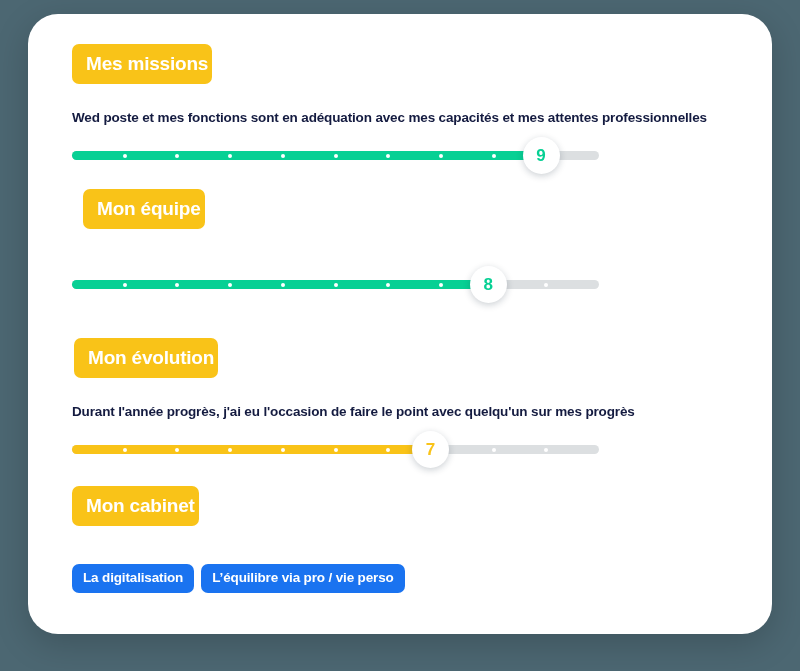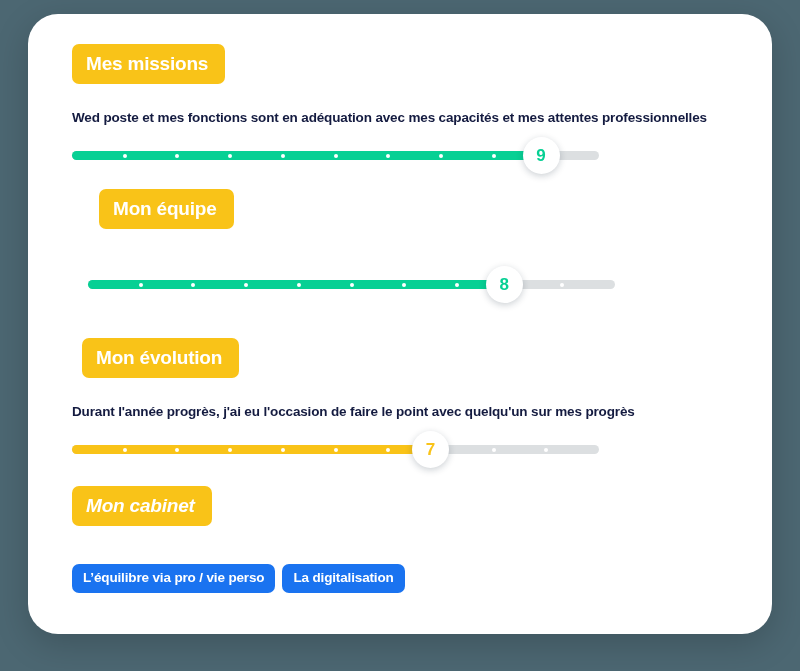--- a/index.html
+++ b/index.html
@@ -49,21 +49,21 @@
   }
 
   .badge {
     display: inline-block;
     background: #f9c318;
     color: #ffffff;
     font-size: 19px;
     font-weight: bold;
     letter-spacing: -0.2px;
     line-height: 1;
-    padding: 10px 17px 11px 14px;
+    padding: 10px 4px 11px 14px;
     border-radius: 7px;
     white-space: nowrap;
   }
 
   .question {
     color: #141b40;
     font-size: 13.5px;
     font-weight: bold;
     letter-spacing: -0.15px;
     line-height: 1.2;
@@ -138,28 +138,28 @@
     letter-spacing: -0.15px;
     line-height: 1;
     padding: 7px 11px 8px 11px;
     border-radius: 7px;
     white-space: nowrap;
     cursor: pointer;
   }
 
   
   #sec0 { position: absolute; left: 44px; top: 30px; }
-  #sec1 { position: absolute; left: 44px; top: 175px; margin-left: 16px; }
+  #sec1 { position: absolute; left: 44px; top: 175px; }
   #sec2 { position: absolute; left: 44px; top: 324px; }
   #sec3 { position: absolute; left: 44px; top: 472px; }
 
   .indent-0 { margin-left: 0px; }
   .indent-1 { margin-left: 11px; }
-  .indent-2 { margin-left: 10px; }
-  .indent-3 { margin-left: 0px; font-style: italic; }
+  .indent-2 { margin-left: 2px; }
+  .indent-3 { margin-left: 0px; }
 
   .gap-q { height: 26px; }
   .gap-s { height: 12px; }
 </style>
 </head>
 <body>
 
 <div class="stage">
   <div class="card">
     <div class="card-inner">
@@ -235,20 +235,20 @@
         </div>
       </div>
 
       <div class="section" id="sec3">
         <div class="badge-row indent-3">
           <span class="badge">Mon cabinet</span>
         </div>
         <div class="gap-q"></div>
         <div class="gap-s"></div>
         <div class="chips" id="chips3">
+            <div class="chip">La digitalisation</div>
             <div class="chip">L’équilibre via pro / vie perso</div>
-            <div class="chip">La digitalisation</div>
           </div>
       </div>
 
     </div>
   </div>
 </div>
 
 </body></html>

